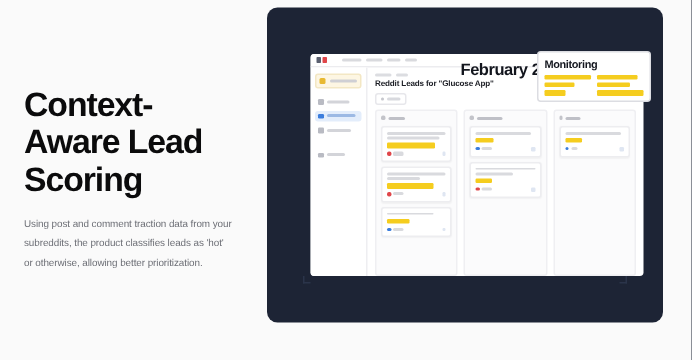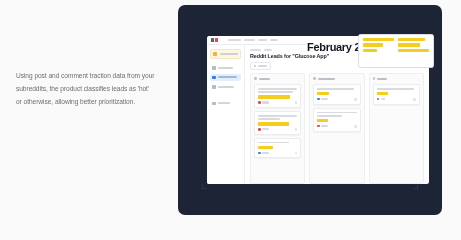--- a/index.html
+++ b/index.html
@@ -191,20 +191,21 @@
     position:absolute; width:5px; height:5px;
     border-color:#2b344a; border-style:solid; border-width:0;
   }
   .corner.bl { left:24px; bottom:26px; border-left-width:1px; border-bottom-width:1px; }
   .corner.br { right:24px; bottom:26px; border-right-width:1px; border-bottom-width:1px; }
 </style>
 </head>
 <body>
 
 <div class="left-col">
+  <h1 class="headline">Context-Aware Lead Scoring</h1>
   <p class="subcopy">Using post and comment traction data from your subreddits, the product classifies leads as 'hot' or otherwise, allowing better prioritization.</p>
 </div>
 
 <div class="dark-panel">
 
   <div class="corner bl"></div>
   <div class="corner br"></div>
 
   <div class="app-window">
 
@@ -361,20 +362,21 @@
           </div>
 
         </div>
       </div>
     </div>
   </div>
 
   <div class="month-label">February 2024</div>
 
   <div class="monitoring">
+    <div class="mon-title">Monitoring</div>
     <div class="mon-grid">
       <div class="mon-col">
         <span class="mon-tag"></span>
         <span class="mon-tag" style="width:66%"></span>
         <span class="mon-tag" style="width:46%"></span>
       </div>
       <div class="mon-col">
         <span class="mon-tag" style="width:88%"></span>
         <span class="mon-tag" style="width:72%"></span>
         <span class="mon-tag"></span>

